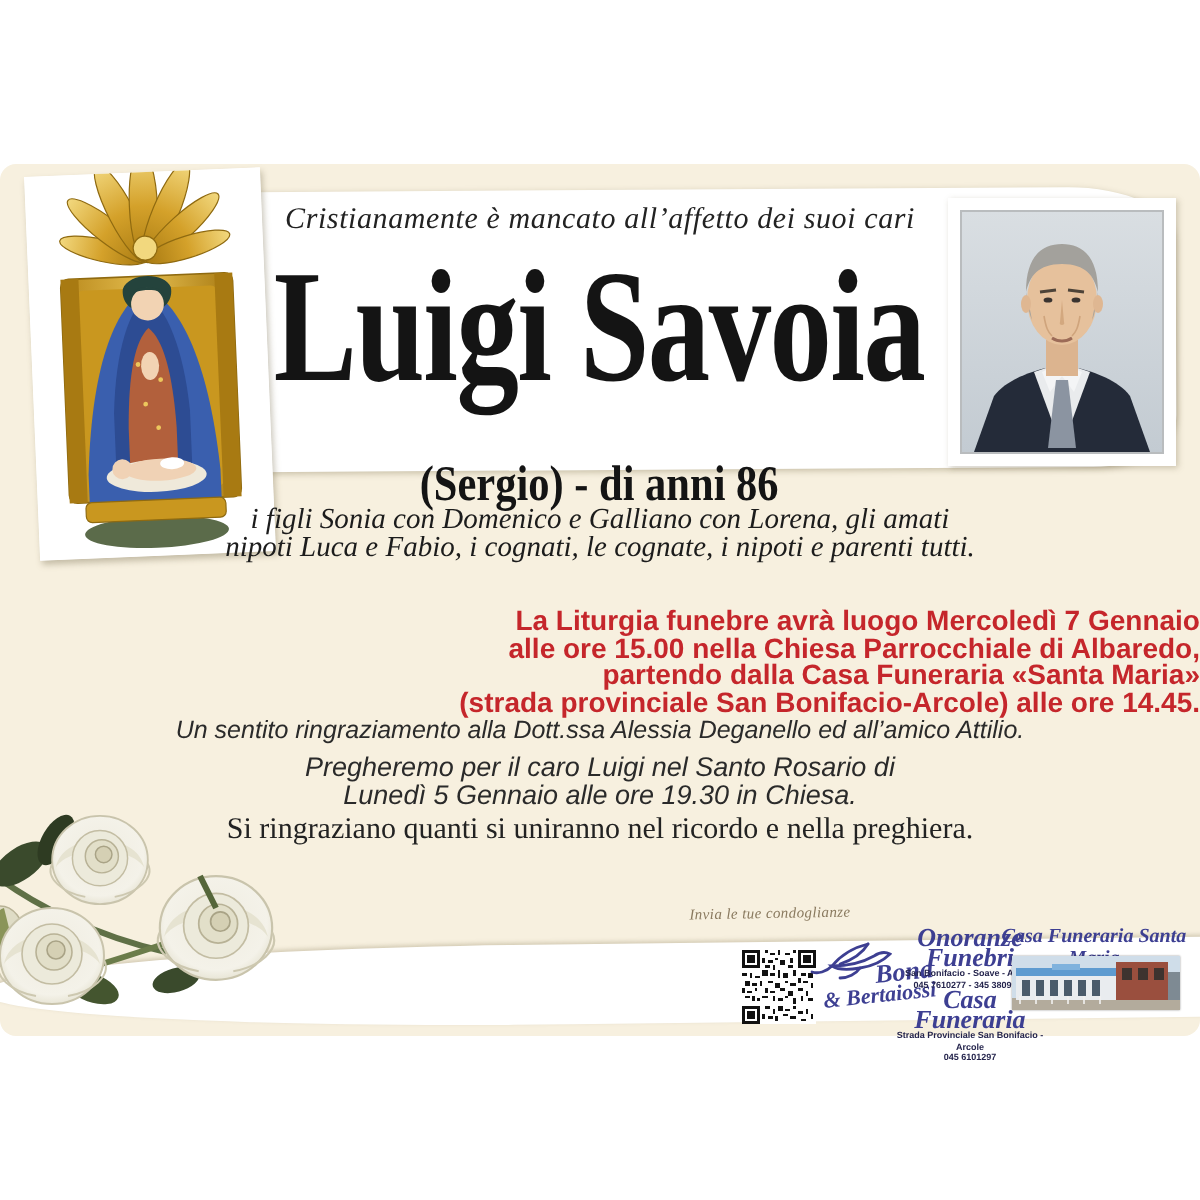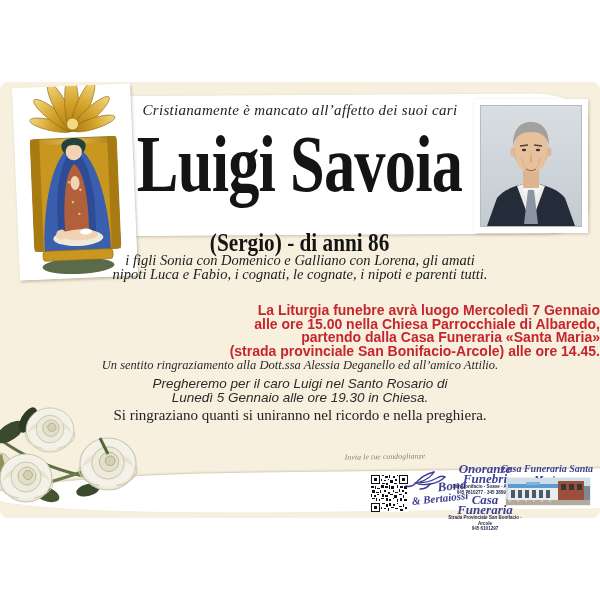--- a/index.html
+++ b/index.html
@@ -27,21 +27,21 @@
   }
   .txt { position:absolute; left:0; width:600px; text-align:center; z-index:4; }
   .header-line { top:102px; font-style:italic; font-size:15px; color:#222; letter-spacing:.3px; }
   .title { top:122px; line-height:84px; }
   .title span { display:inline-block; transform:scaleX(.78); font-weight:bold; font-size:80px; color:#141414; letter-spacing:-1px; }
   .subtitle { top:214px; line-height:26px;margin-top:16px; }
   .subtitle span { display:inline-block; transform:scaleX(.85); font-weight:bold; font-size:25px; color:#141414; }
   .remembrance { top:254px; font-style:italic; font-size:14.5px; line-height:13.6px; color:#1c1c1c; }
   .remembrance div { padding:0; }
   .funeral { top:304px; font-family:"Liberation Sans", sans-serif; font-weight:bold; font-size:14px; line-height:13.6px; color:#c5262b;text-align:right; }
-  .thanks { top:358px; font-family:Liberation Serif, serif; font-style:italic; font-size:12.5px; color:#2a2a2a; }
+  .thanks { top:358px; font-family:Liberation Sans, sans-serif; font-style:italic; font-size:12.5px; color:#2a2a2a; }
   .rosary { top:377px; font-family:"Liberation Sans", sans-serif; font-style:italic; font-size:13.5px; line-height:13.5px; color:#2a2a2a; }
   .gratitude { top:407px; font-size:15px; color:#222; }
   .dateline { top:429px; }
   .dateline span { display:inline-block; transform:scaleX(.88); font-style:italic; font-size:16px; color:#333; }
   .condolences { position:absolute; left:330px; top:452px; width:110px; text-align:center; z-index:4;
     font-style:italic; font-size:7.5px; color:#8a7a5f; transform:rotate(-1deg); letter-spacing:.2px; }
   .statue {
     position:absolute; left:16px; top:86px; width:118px; height:192px; background:#fff;
     transform:rotate(-2.4deg); z-index:3; box-shadow:1px 2px 3px rgba(120,110,80,.4);
   }

